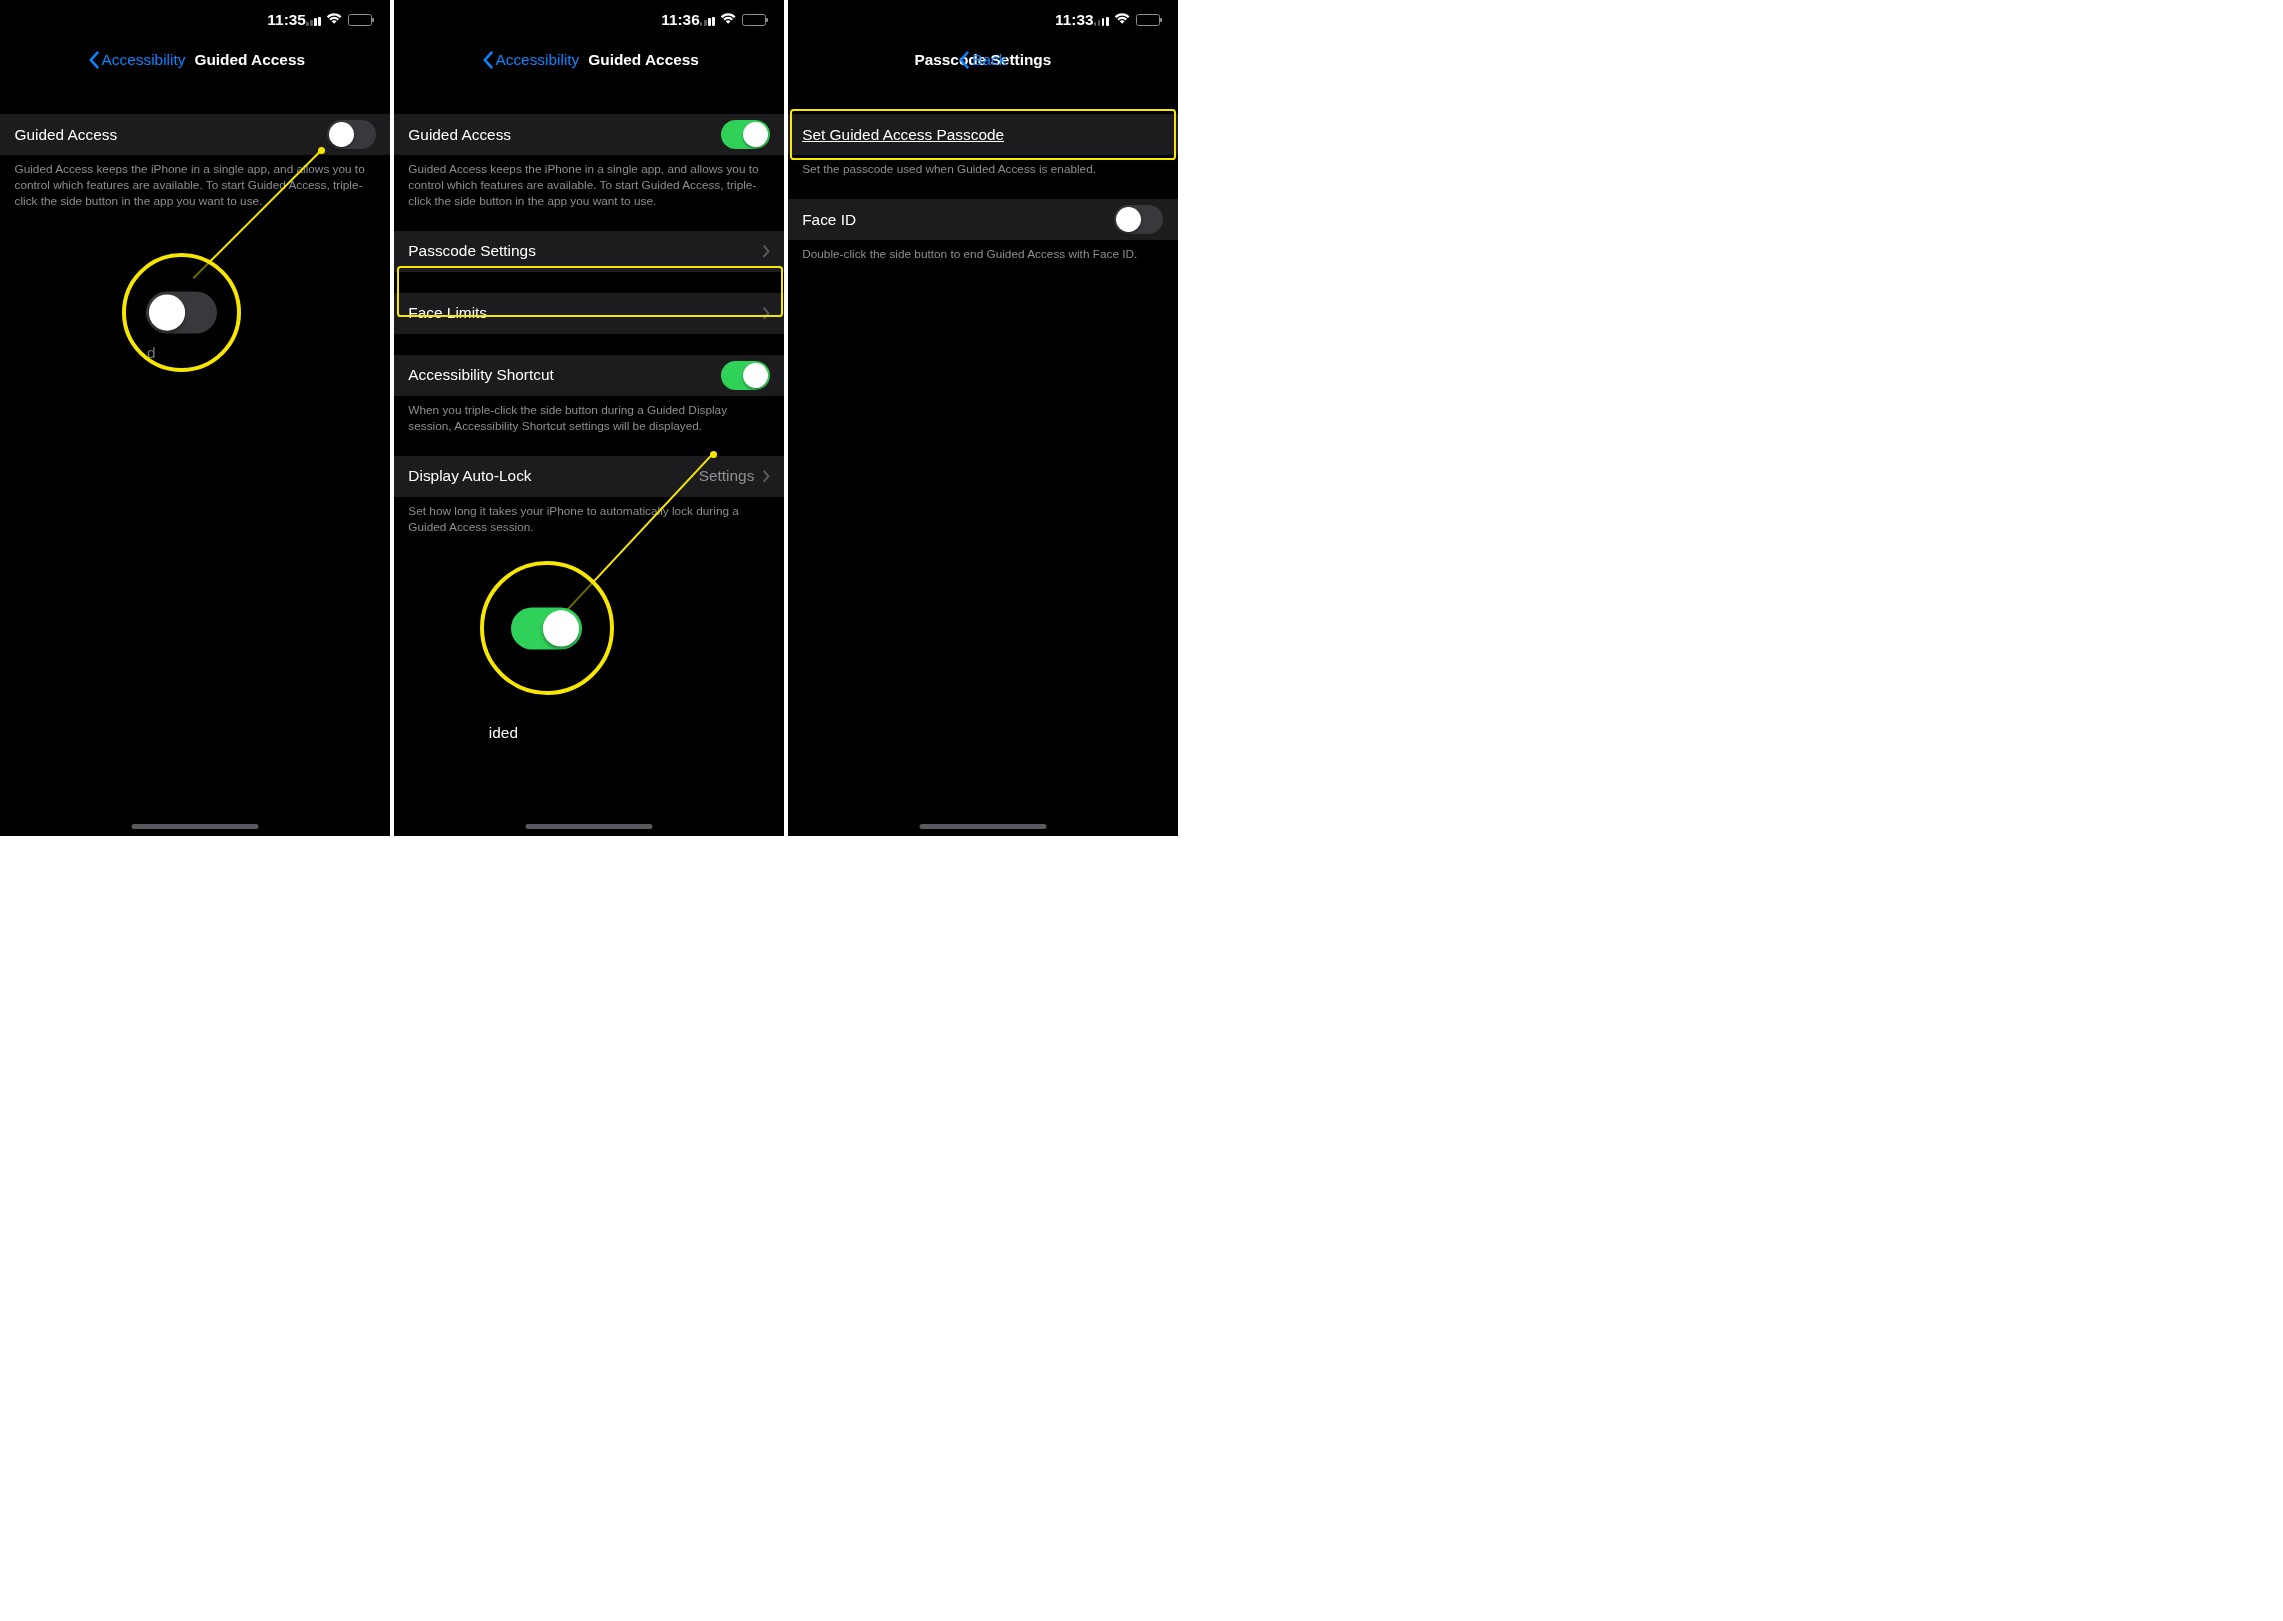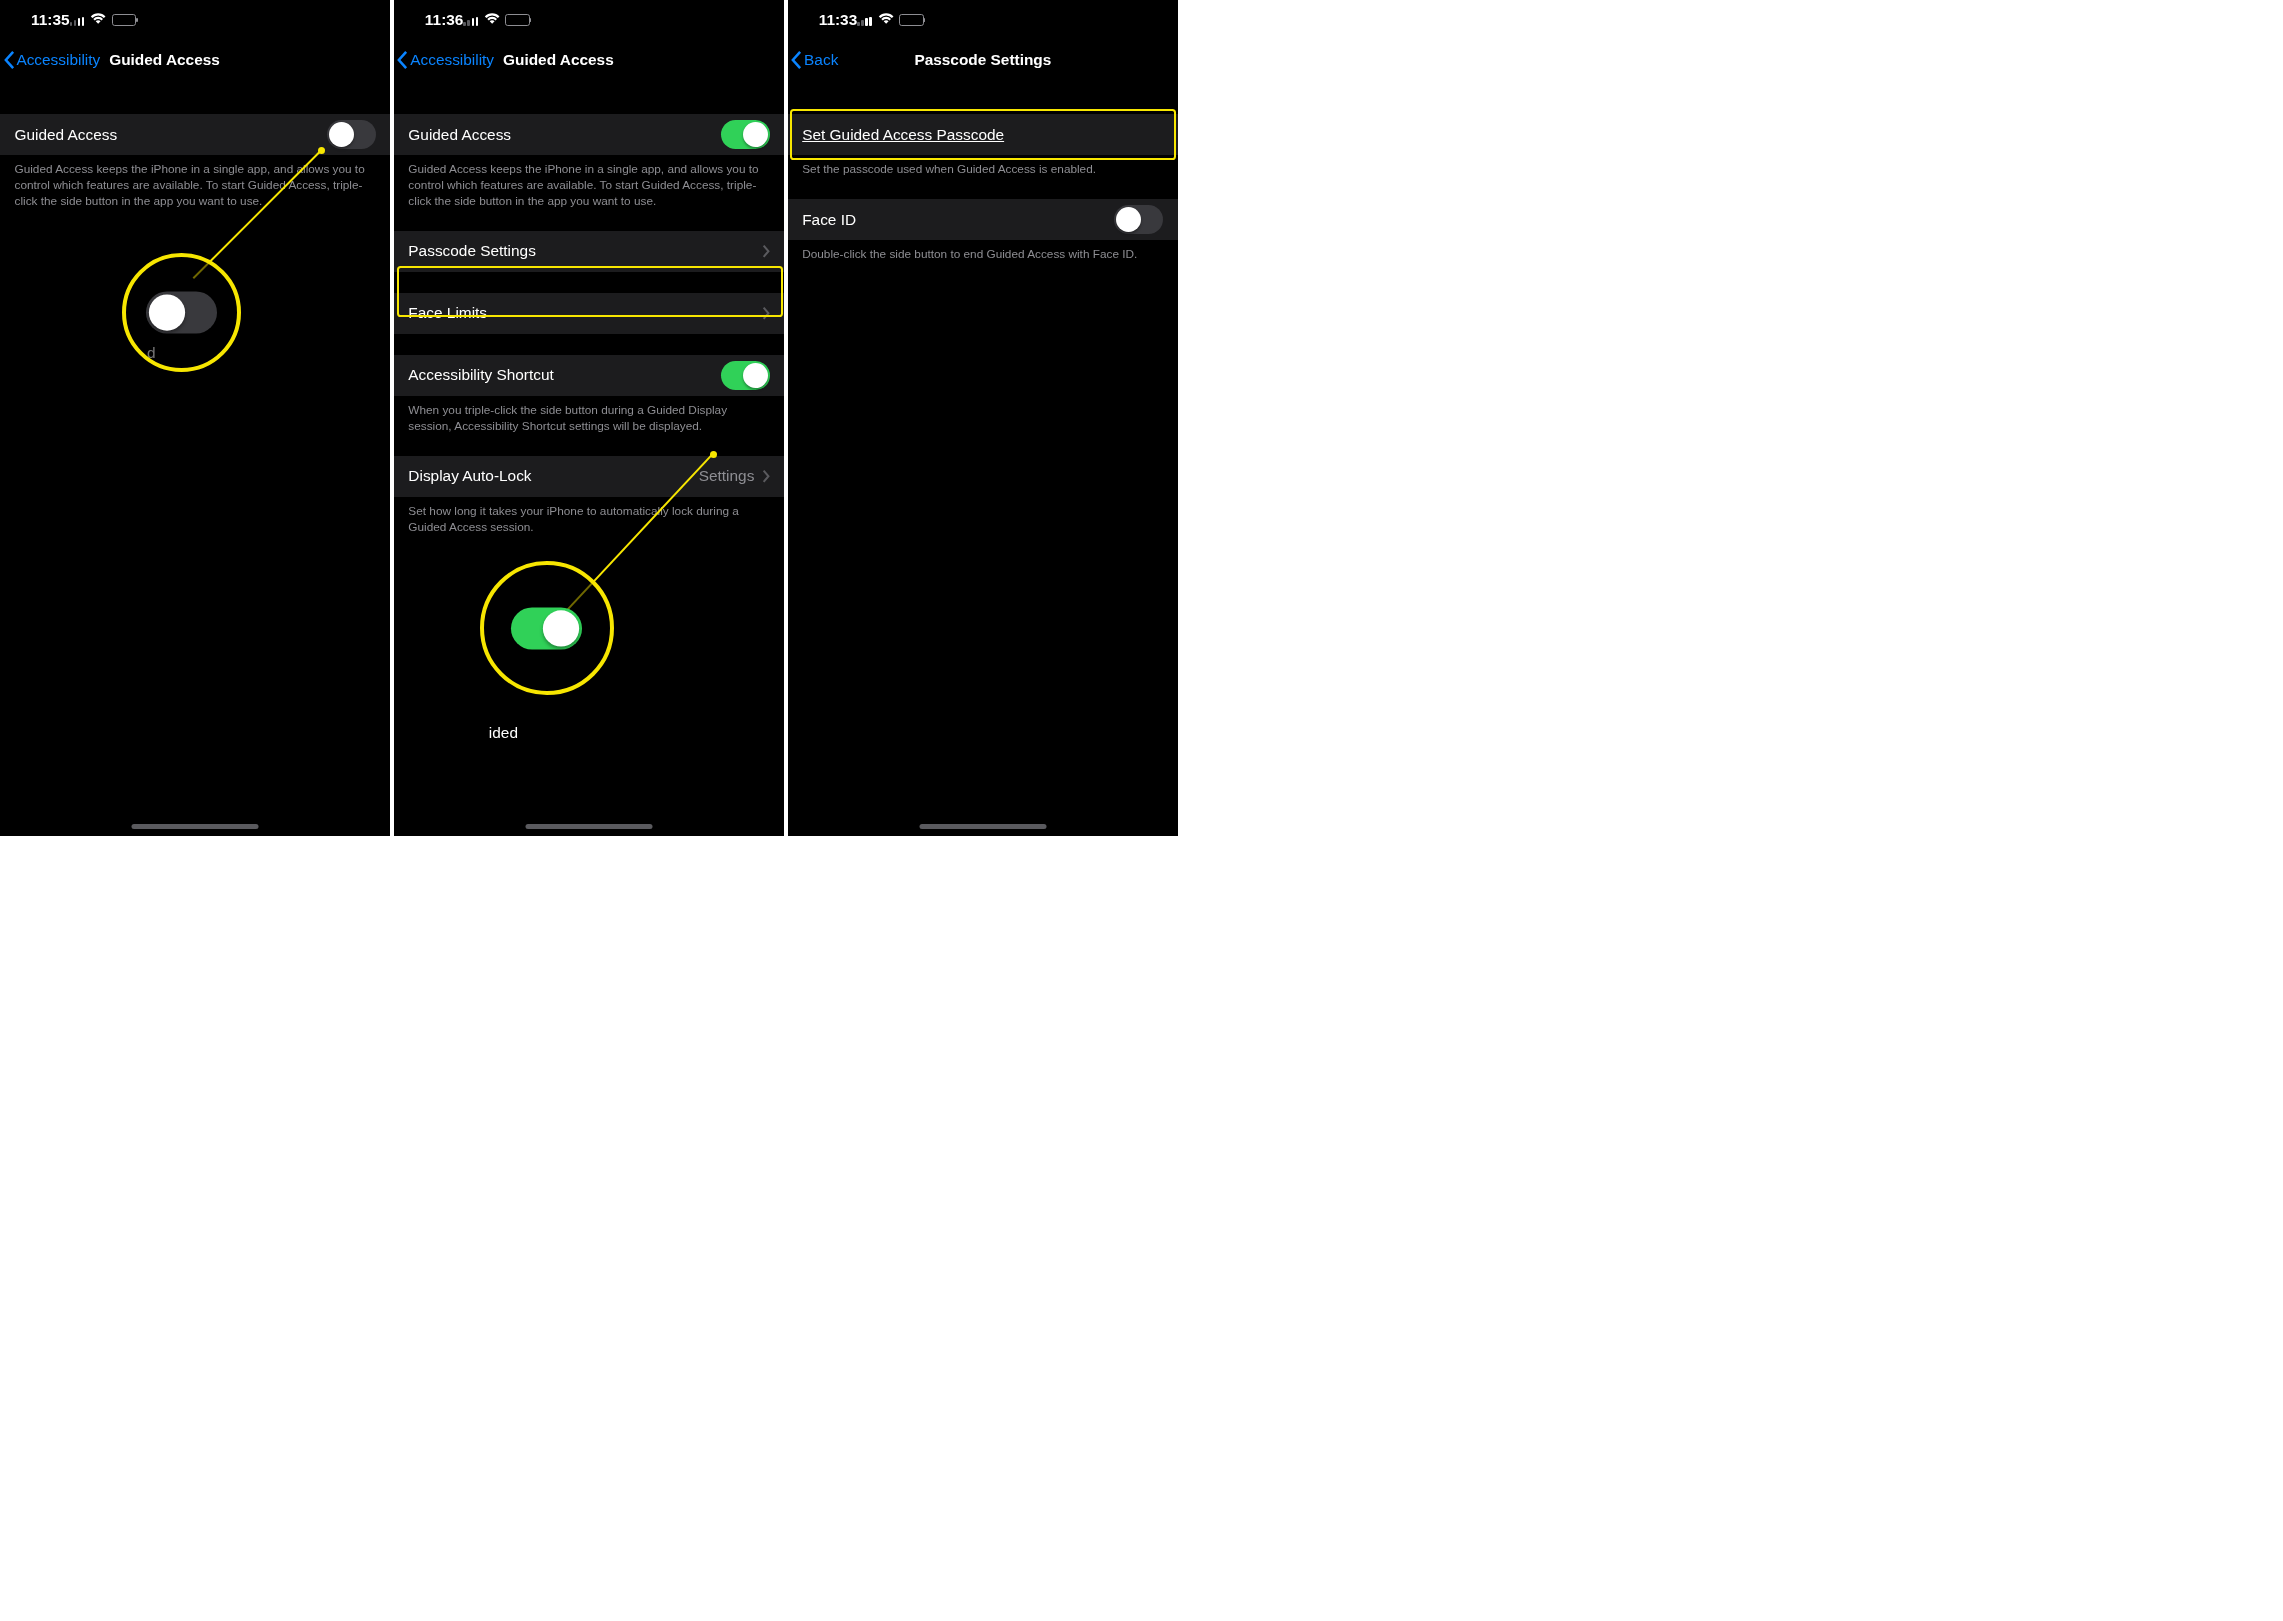--- a/index.html
+++ b/index.html
@@ -15,37 +15,38 @@
   .screen {
     flex: 1 1 0;
     background: #000;
     position: relative;
     overflow: hidden;
   }
 
   
   .statusbar {
     display: flex;
-    justify-content: flex-start;
+    justify-content: flex-end;
     align-items: center;
     height: 40px;
     padding: 0 18px 0 31px;
     font-size: 15.4px;
     font-weight: 600;
     color: #fff;
   }
   .statusbar .icons { display: flex; align-items: center; gap: 5.4px; }
 
   
   .navbar {
     display: flex;
     align-items: center;
     height: 40px;
     padding: 0 0;
     position: relative;
+    justify-content: center;
   }
   .navback {
     display: flex;
     align-items: center;
     gap: 1.8px;
     color: #0a84ff;
     font-size: 15.4px;
     padding: 0 3.6px;
     z-index: 2;
   }

